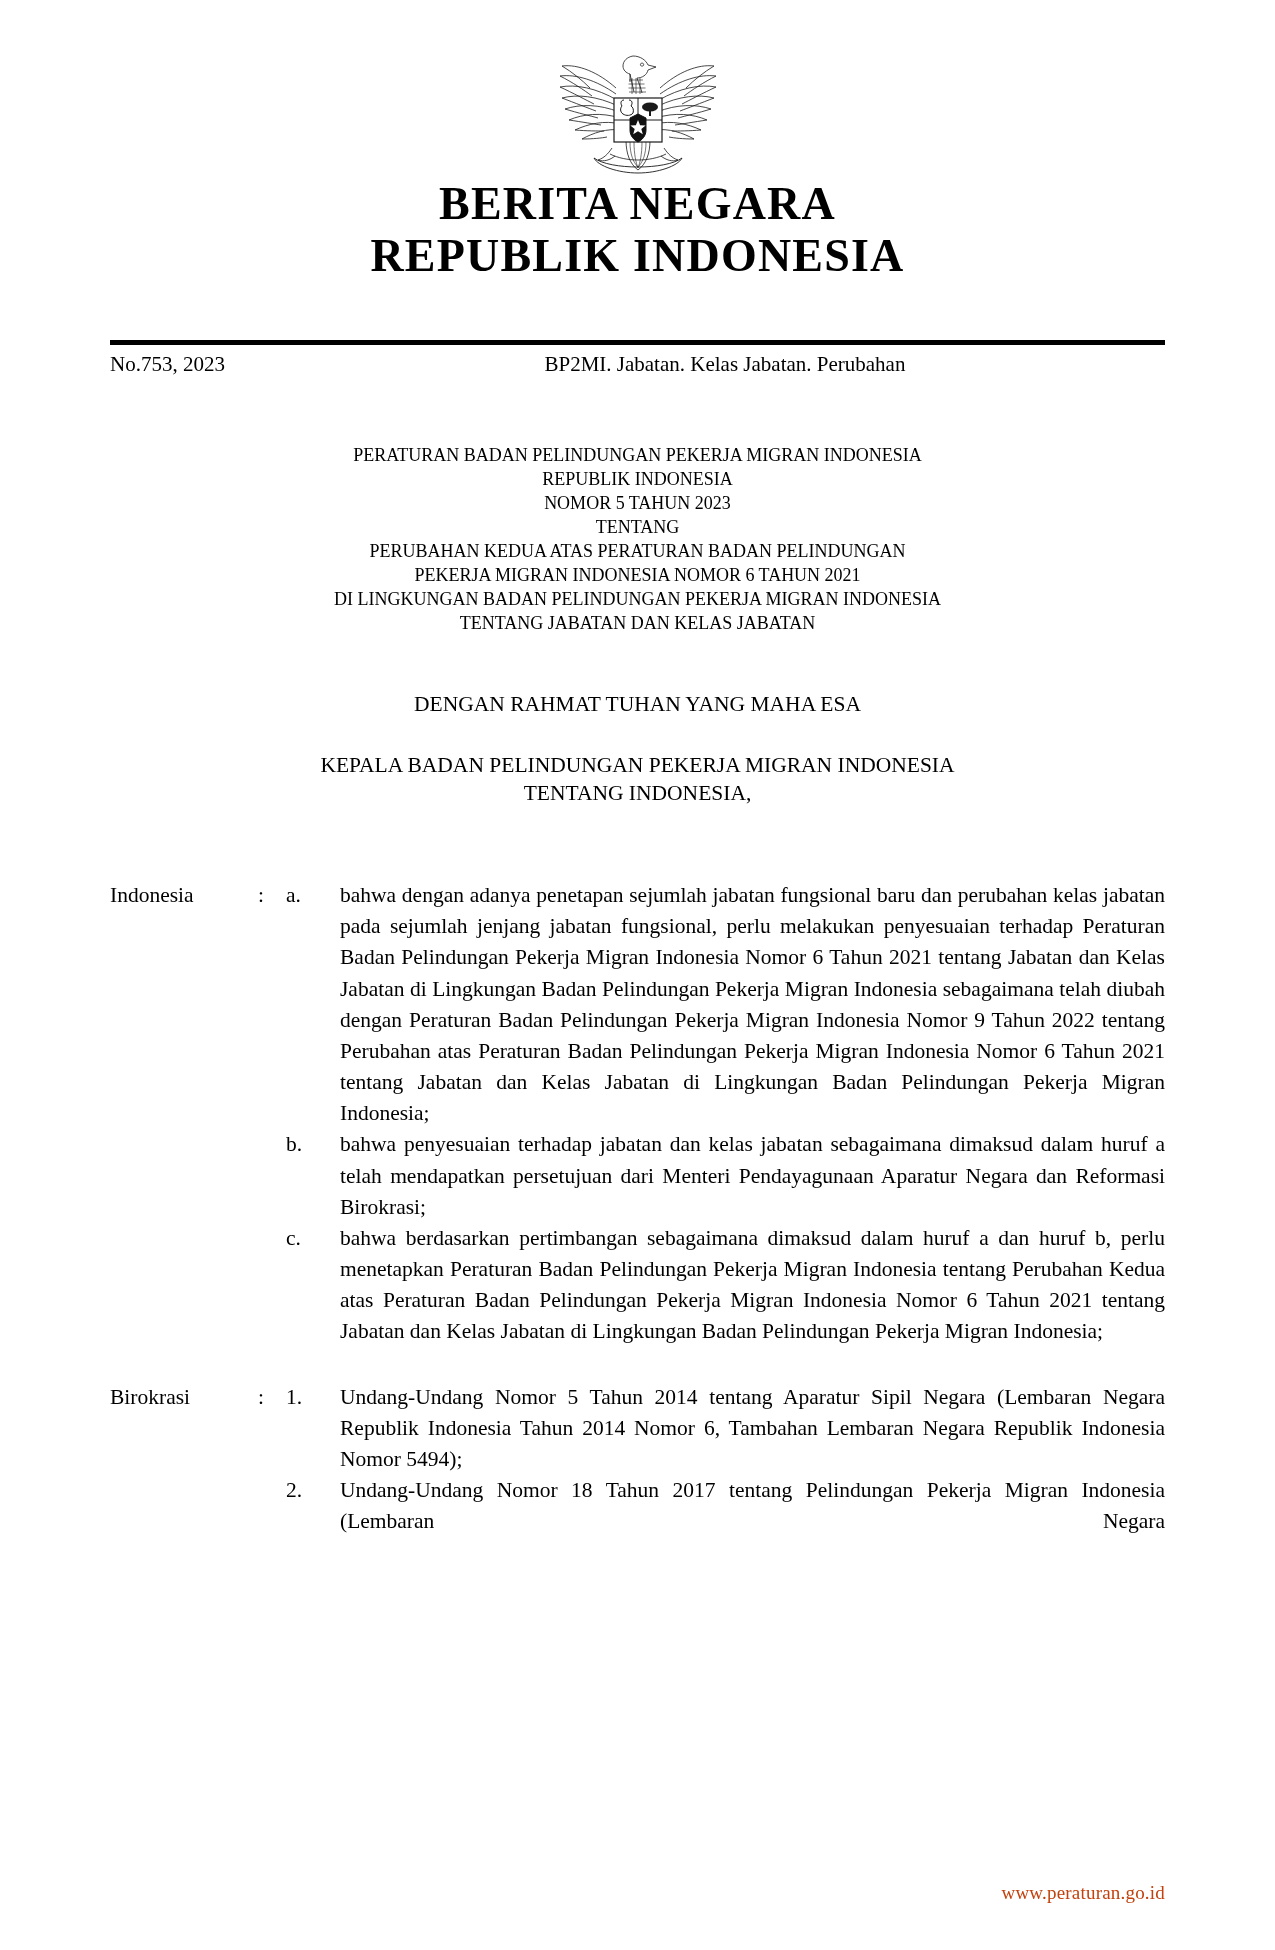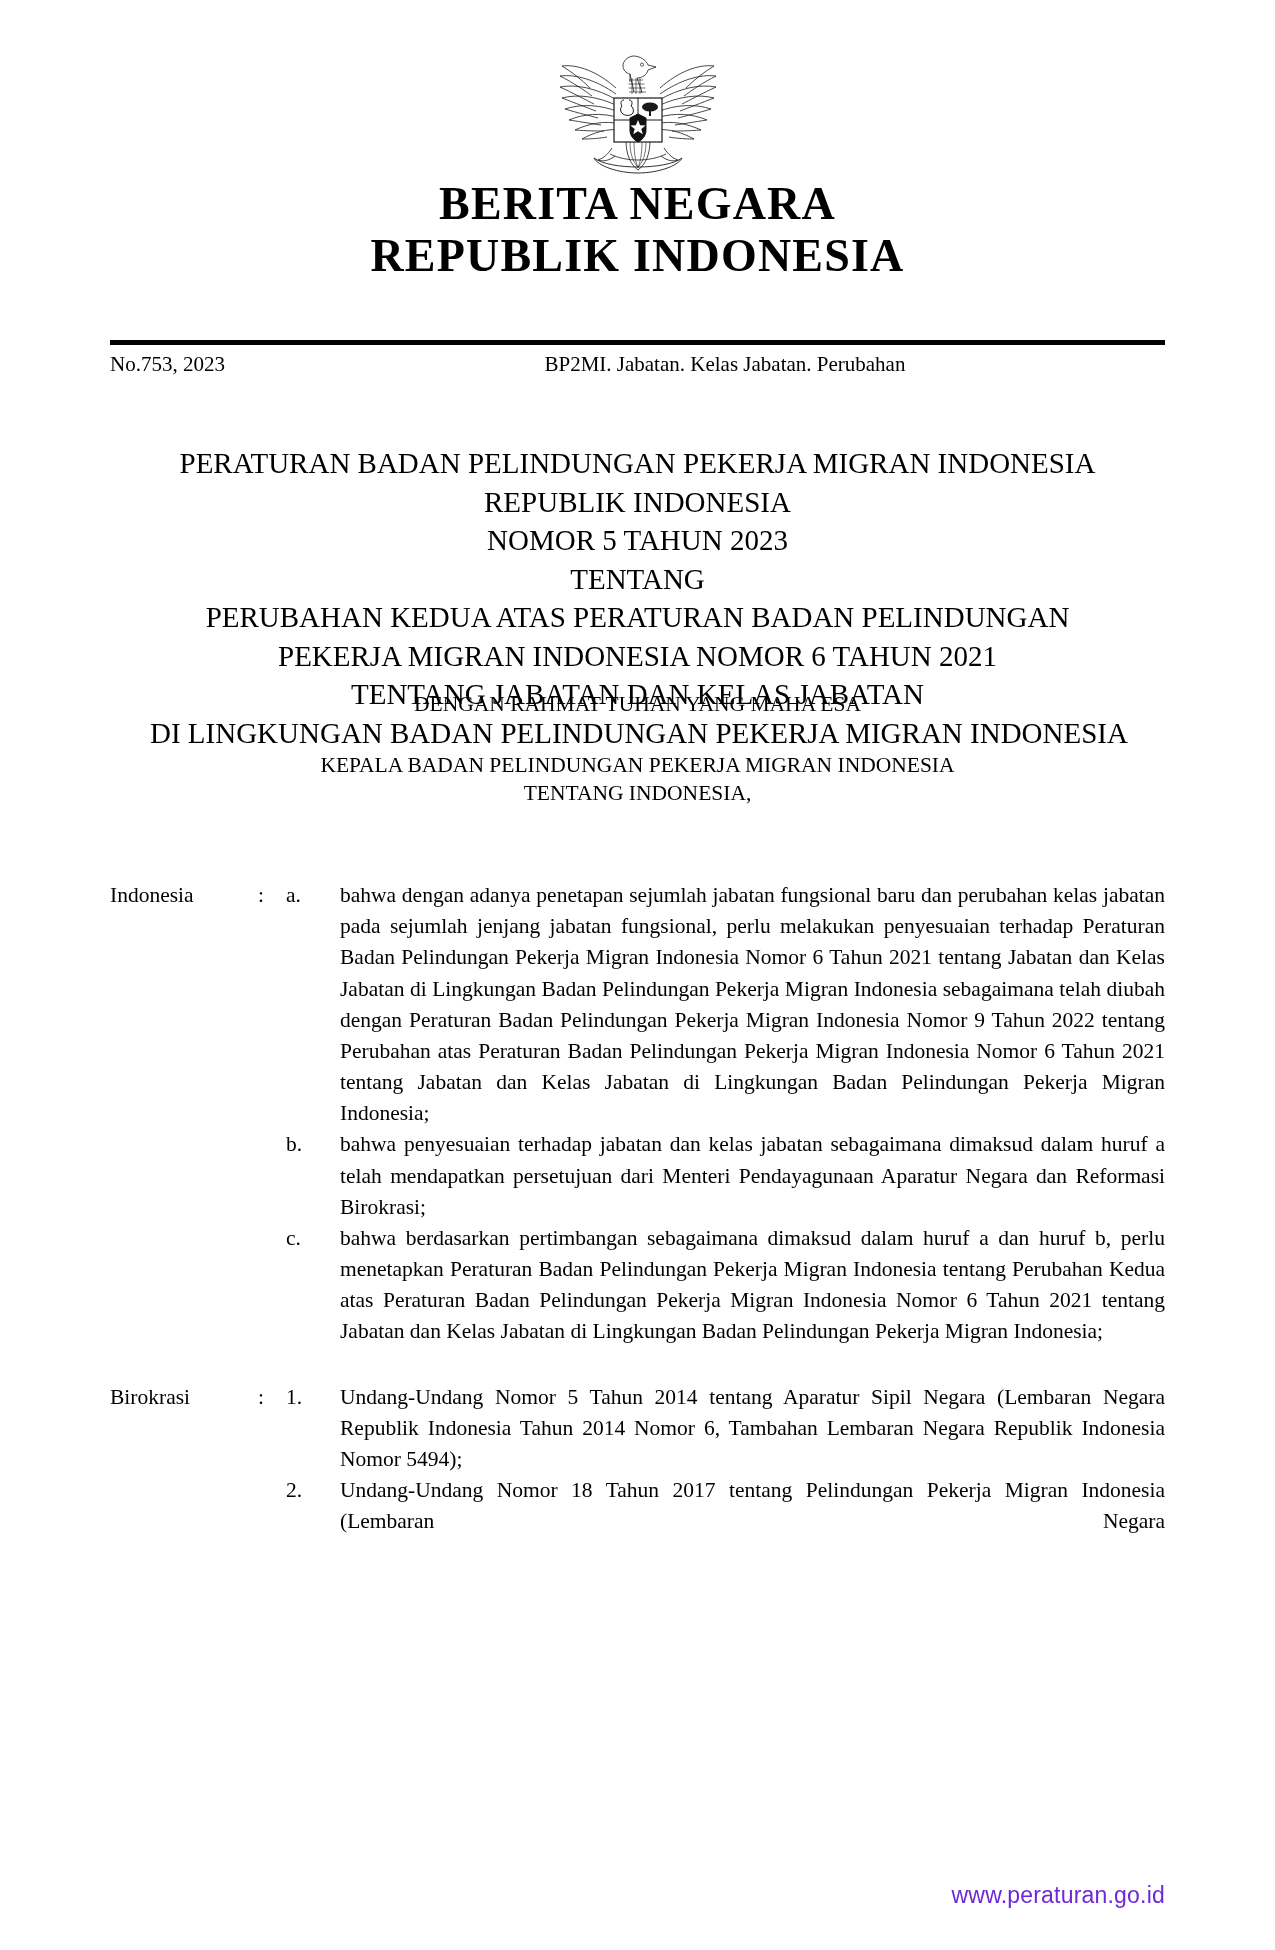--- a/index.html
+++ b/index.html
@@ -87,21 +87,21 @@
 
   
   .titleblock {
     position: absolute;
     left: 150px;
     right: 150px;
     top: 444px;
     text-align: center;
   }
   .titleblock div {
-    font-size: 29px;
+    font-size: 18px;
     line-height: 1.33;
     white-space: nowrap;
   }
 
   .salutation {
     position: absolute;
     left: 150px;
     right: 150px;
     top: 690px;
     text-align: center;
@@ -169,23 +169,23 @@
     text-align-last: justify;
   }
 
   .block-gap { height: 34px; }
 
   
   .footer {
     position: absolute;
     right: 110px;
     top: 1882px;
-    font-family: Liberation Sans, sans-serif;
-    font-size: 23px;
-    color: #6d28d9;
+    font-family: Liberation Serif, serif;
+    font-size: 19px;
+    color: #c2410c;
     letter-spacing: 0.2px;
     white-space: nowrap;
   }
 </style>
 </head>
 <body>
 
 <div class="page">
 
   <div class="emblem-wrap">
@@ -276,22 +276,22 @@
     <div class="header-kw">BP2MI. Jabatan. Kelas Jabatan. Perubahan</div>
   </div>
 
   <div class="titleblock">
     <div>PERATURAN BADAN PELINDUNGAN PEKERJA MIGRAN INDONESIA</div>
     <div>REPUBLIK INDONESIA</div>
     <div>NOMOR  5 TAHUN 2023</div>
     <div>TENTANG</div>
     <div>PERUBAHAN KEDUA ATAS PERATURAN BADAN PELINDUNGAN</div>
     <div>PEKERJA MIGRAN INDONESIA NOMOR 6 TAHUN 2021</div>
+    <div>DI LINGKUNGAN BADAN PELINDUNGAN PEKERJA MIGRAN INDONESIA</div>
     <div>TENTANG JABATAN DAN KELAS JABATAN</div>
-    <div>DI LINGKUNGAN BADAN PELINDUNGAN PEKERJA MIGRAN INDONESIA</div>
   </div>
 
   <div class="salutation">
     <div>DENGAN RAHMAT TUHAN YANG MAHA ESA</div>
     <div class="gap-line"></div>
     <div>KEPALA BADAN PELINDUNGAN PEKERJA MIGRAN INDONESIA</div>
     <div>TENTANG INDONESIA,</div>
   </div>
 
   <div class="body">

